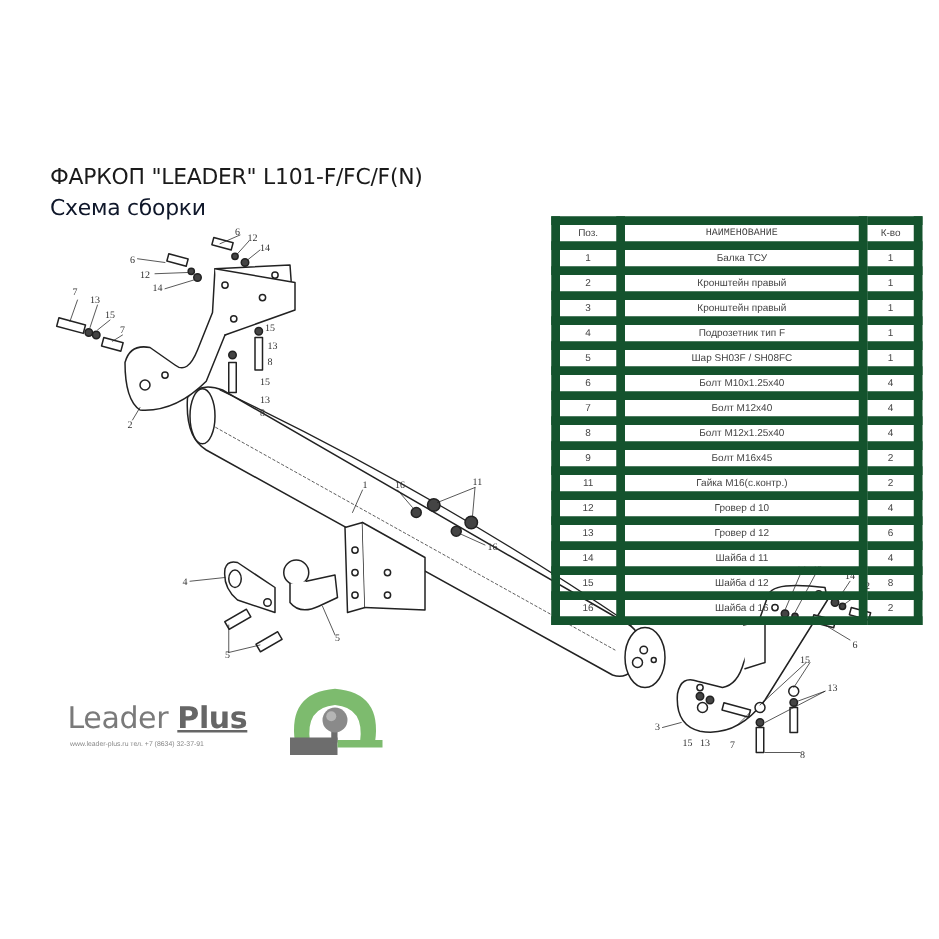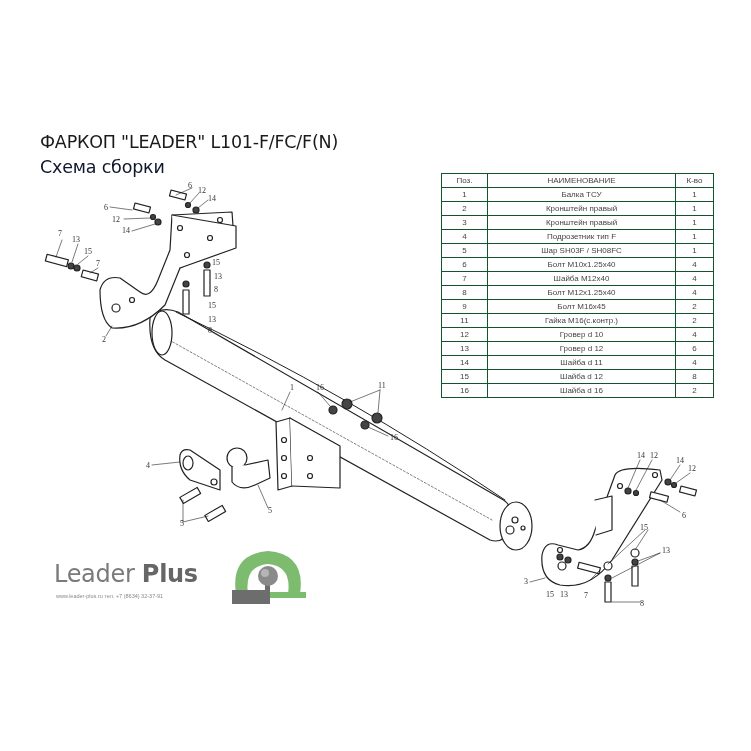--- a/index.html
+++ b/index.html
@@ -1,26 +1,26 @@
 <!DOCTYPE html>
 <html><head>
 <meta charset="utf-8">
 <style>
   html, body { margin:0; padding:0; background:#ffffff; }
   body { width:751px; height:751px; position:relative; overflow:hidden; font-family:"DejaVu Sans", sans-serif; color:#222; }
   .title { position:absolute; left:40px; top:132px; font-size:17.5px; color:#1a1a1a; font-family:"DejaVu Sans", sans-serif; letter-spacing:-0.2px; }
   .subtitle { position:absolute; left:40px; top:157px; font-size:17.5px; color:#0f172a; font-family:"DejaVu Sans", sans-serif; letter-spacing:-0.2px; }
   svg.drawing { position:absolute; left:0; top:0; }
   .parts-table { position:absolute; left:441px; top:173px; border-collapse:collapse; font-family:"Liberation Sans", sans-serif; font-size:8px; color:#444; }
-  .parts-table td, .parts-table th { border:1px solid #14532d; height:13px; padding:0; text-align:center; font-weight:normal; line-height:12px; }
+  .parts-table td, .parts-table th { border:7px solid #14532d; height:13px; padding:0; text-align:center; font-weight:normal; line-height:12px; }
   .parts-table .c-pos { width:45px; }
-  .parts-table .c-name { width:187px; }
+  .parts-table .c-name { width:187px;font-family:Liberation Mono, monospace; }
   .parts-table .c-qty { width:37px; }
   .logo-text { position:absolute; left:54px; top:560px; font-family:"DejaVu Sans", sans-serif; font-size:24px; color:#7a7a7a; letter-spacing:-0.3px; }
-  .logo-text b { color:#666; font-weight:bold; }
+  .logo-text b { color:#666; font-weight:bold;text-decoration:underline; }
   .logo-contact { position:absolute; left:56px; top:593px; font-family:"Liberation Sans", sans-serif; font-size:5.5px; color:#888; }
   .logo-mark { position:absolute; left:228px; top:546px; }
   .lbl { font-family:"Liberation Serif", serif; font-size:8px; fill:#333; }
 </style>
 </head>
 <body>
 
 <div class="title">ФАРКОП "LEADER" L101-F/FC/F(N)</div>
 <div class="subtitle">Схема сборки</div>
 
@@ -227,21 +227,21 @@
         <td>Шар  SH03F / SH08FC</td>
         <td>1</td>
       </tr>
     <tr>
         <td>6</td>
         <td>Болт M10x1.25x40</td>
         <td>4</td>
       </tr>
     <tr>
         <td>7</td>
-        <td>Шайба M12x40</td>
+        <td>Болт M12x40</td>
         <td>4</td>
       </tr>
     <tr>
         <td>8</td>
         <td>Болт M12x1.25x40</td>
         <td>4</td>
       </tr>
     <tr>
         <td>9</td>
         <td>Болт M16x45</td>

